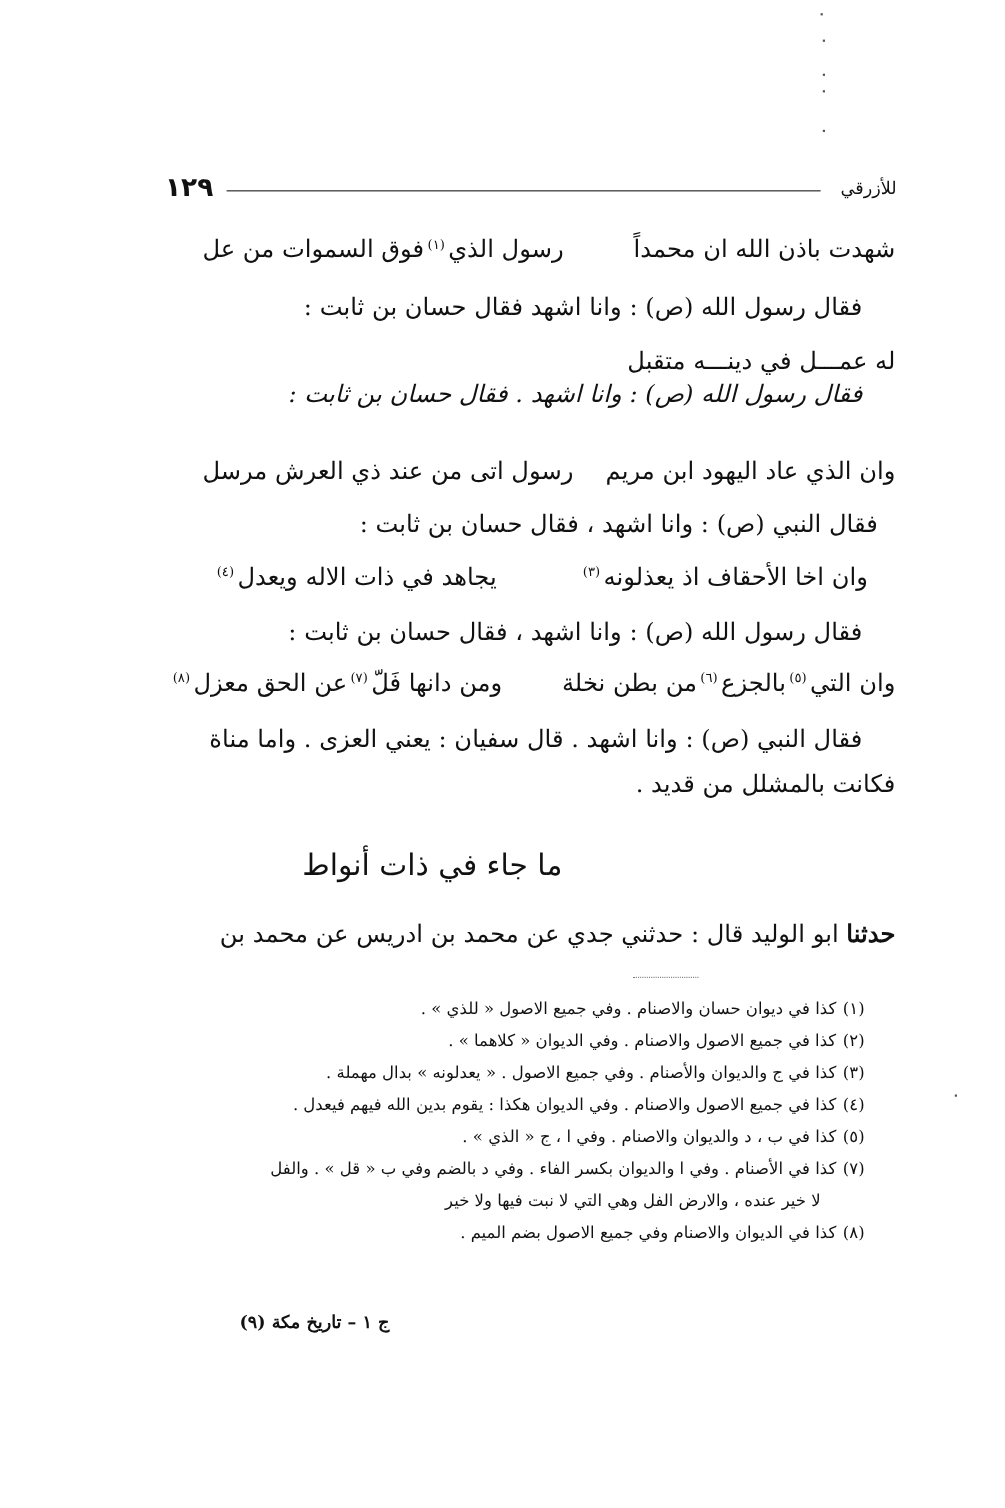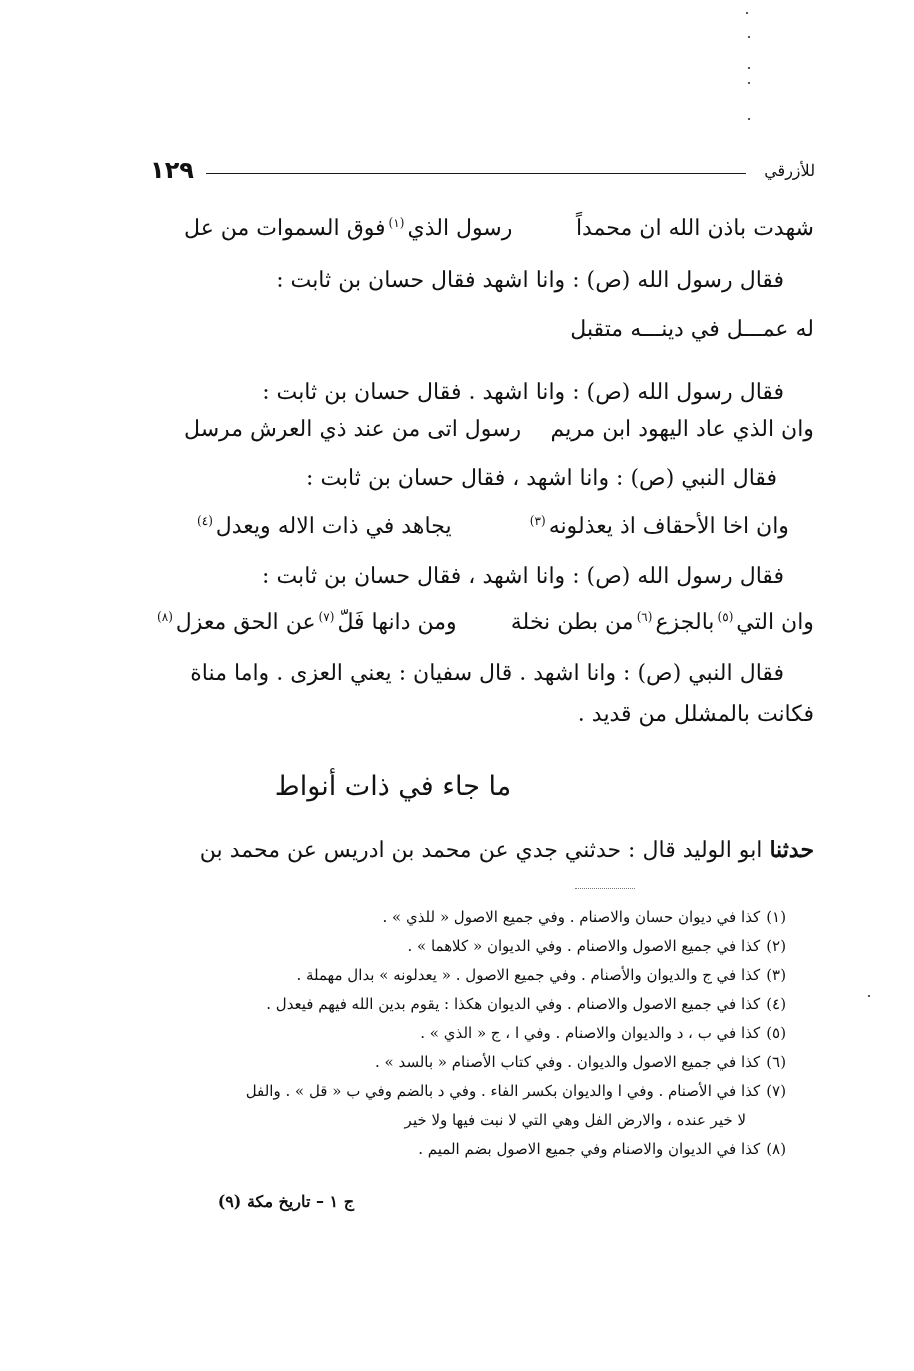--- a/index.html
+++ b/index.html
@@ -130,27 +130,27 @@
 
   <div class="line verse" style="top:212px; width:630px;">
     <span class="hemi">شهدت باذن الله ان محمداً</span>
     <span class="hemi"><span>رسول الذي</span><sup class="fn">(١)</sup><span>فوق السموات من عل</span></span>
   </div>
   <div class="line" style="top:264px; right:130px;">فقال رسول الله (ص) : وانا اشهد فقال حسان بن ثابت :</div>
 
   <div class="line verse" style="top:313px; width:630px;">
     <span class="hemi">له عمـــل في دينـــه متقبل</span>
   </div>
-  <div class="line" style="top:376px; right:130px;">فقال رسول الله (ص) : وانا اشهد . فقال حسان بن ثابت :</div>
+  <div class="line" style="top:343px; right:130px;font-style:italic;">فقال رسول الله (ص) : وانا اشهد . فقال حسان بن ثابت :</div>
 
   <div class="line verse" style="top:413px; width:630px;">
     <span class="hemi">وان الذي عاد اليهود ابن مريم</span>
     <span class="hemi">رسول اتى من عند ذي العرش مرسل</span>
   </div>
-  <div class="line" style="top:462px; right:137px;">فقال النبي (ص) : وانا اشهد ، فقال حسان بن ثابت :</div>
+  <div class="line" style="top:462px; right:116px;">فقال النبي (ص) : وانا اشهد ، فقال حسان بن ثابت :</div>
 
   <div class="line verse" style="top:510px; right:125px; width:595px;">
     <span class="hemi"><span>وان اخا الأحقاف اذ يعذلونه</span><sup class="fn">(٣)</sup></span>
     <span class="hemi"><span>يجاهد في ذات الاله ويعدل</span><sup class="fn">(٤)</sup></span>
   </div>
   <div class="line" style="top:560px; right:130px;">فقال رسول الله (ص) : وانا اشهد ، فقال حسان بن ثابت :</div>
 
   <div class="line verse" style="top:606px; right:100px; width:660px;">
     <span class="hemi"><span>وان التي</span><sup class="fn">(٥)</sup><span>بالجزع</span><sup class="fn">(٦)</sup><span>من بطن نخلة</span></span>
     <span class="hemi"><span>ومن دانها فَلّ</span><sup class="fn">(٧)</sup><span>عن الحق معزل</span><sup class="fn">(٨)</sup></span>
@@ -166,21 +166,20 @@
   </div>
 
   <div class="fn-rule"></div>
 
   <div class="footnotes">
     <div class="footnote"><span class="num">(١)</span><span>كذا في ديوان حسان والاصنام . وفي جميع الاصول « للذي » .</span></div>
     <div class="footnote"><span class="num">(٢)</span><span>كذا في جميع الاصول والاصنام . وفي الديوان « كلاهما » .</span></div>
     <div class="footnote"><span class="num">(٣)</span><span>كذا في ج والديوان والأصنام . وفي جميع الاصول . « يعدلونه » بدال مهملة .</span></div>
     <div class="footnote"><span class="num">(٤)</span><span>كذا في جميع الاصول والاصنام . وفي الديوان هكذا : يقوم بدين الله فيهم فيعدل .</span></div>
     <div class="footnote"><span class="num">(٥)</span><span>كذا في ب ، د والديوان والاصنام . وفي ا ، ج « الذي » .</span></div>
-    <div class="footnote"><span class="num">(٦)</span><span>كذا في جميع الاصول والديوان . وفي كتاب الأصنام « بالسد » .</span></div>
     <div class="footnote"><span class="num">(٧)</span><span>كذا في الأصنام . وفي ا والديوان بكسر الفاء . وفي د بالضم وفي ب « قل » . والفل</span></div>
     <div class="footnote cont"><span>لا خير عنده ، والارض الفل وهي التي لا نبت فيها ولا خير</span></div>
     <div class="footnote"><span class="num">(٨)</span><span>كذا في الديوان والاصنام وفي جميع الاصول بضم الميم .</span></div>
   </div>
 
   <div class="signature">ج ١ – تاريخ مكة (٩)</div>
 
   <div class="speck" style="left:746px; top:12px;"></div>
   <div class="speck" style="left:748px; top:36px;"></div>
   <div class="speck" style="left:748px; top:67px;"></div>

